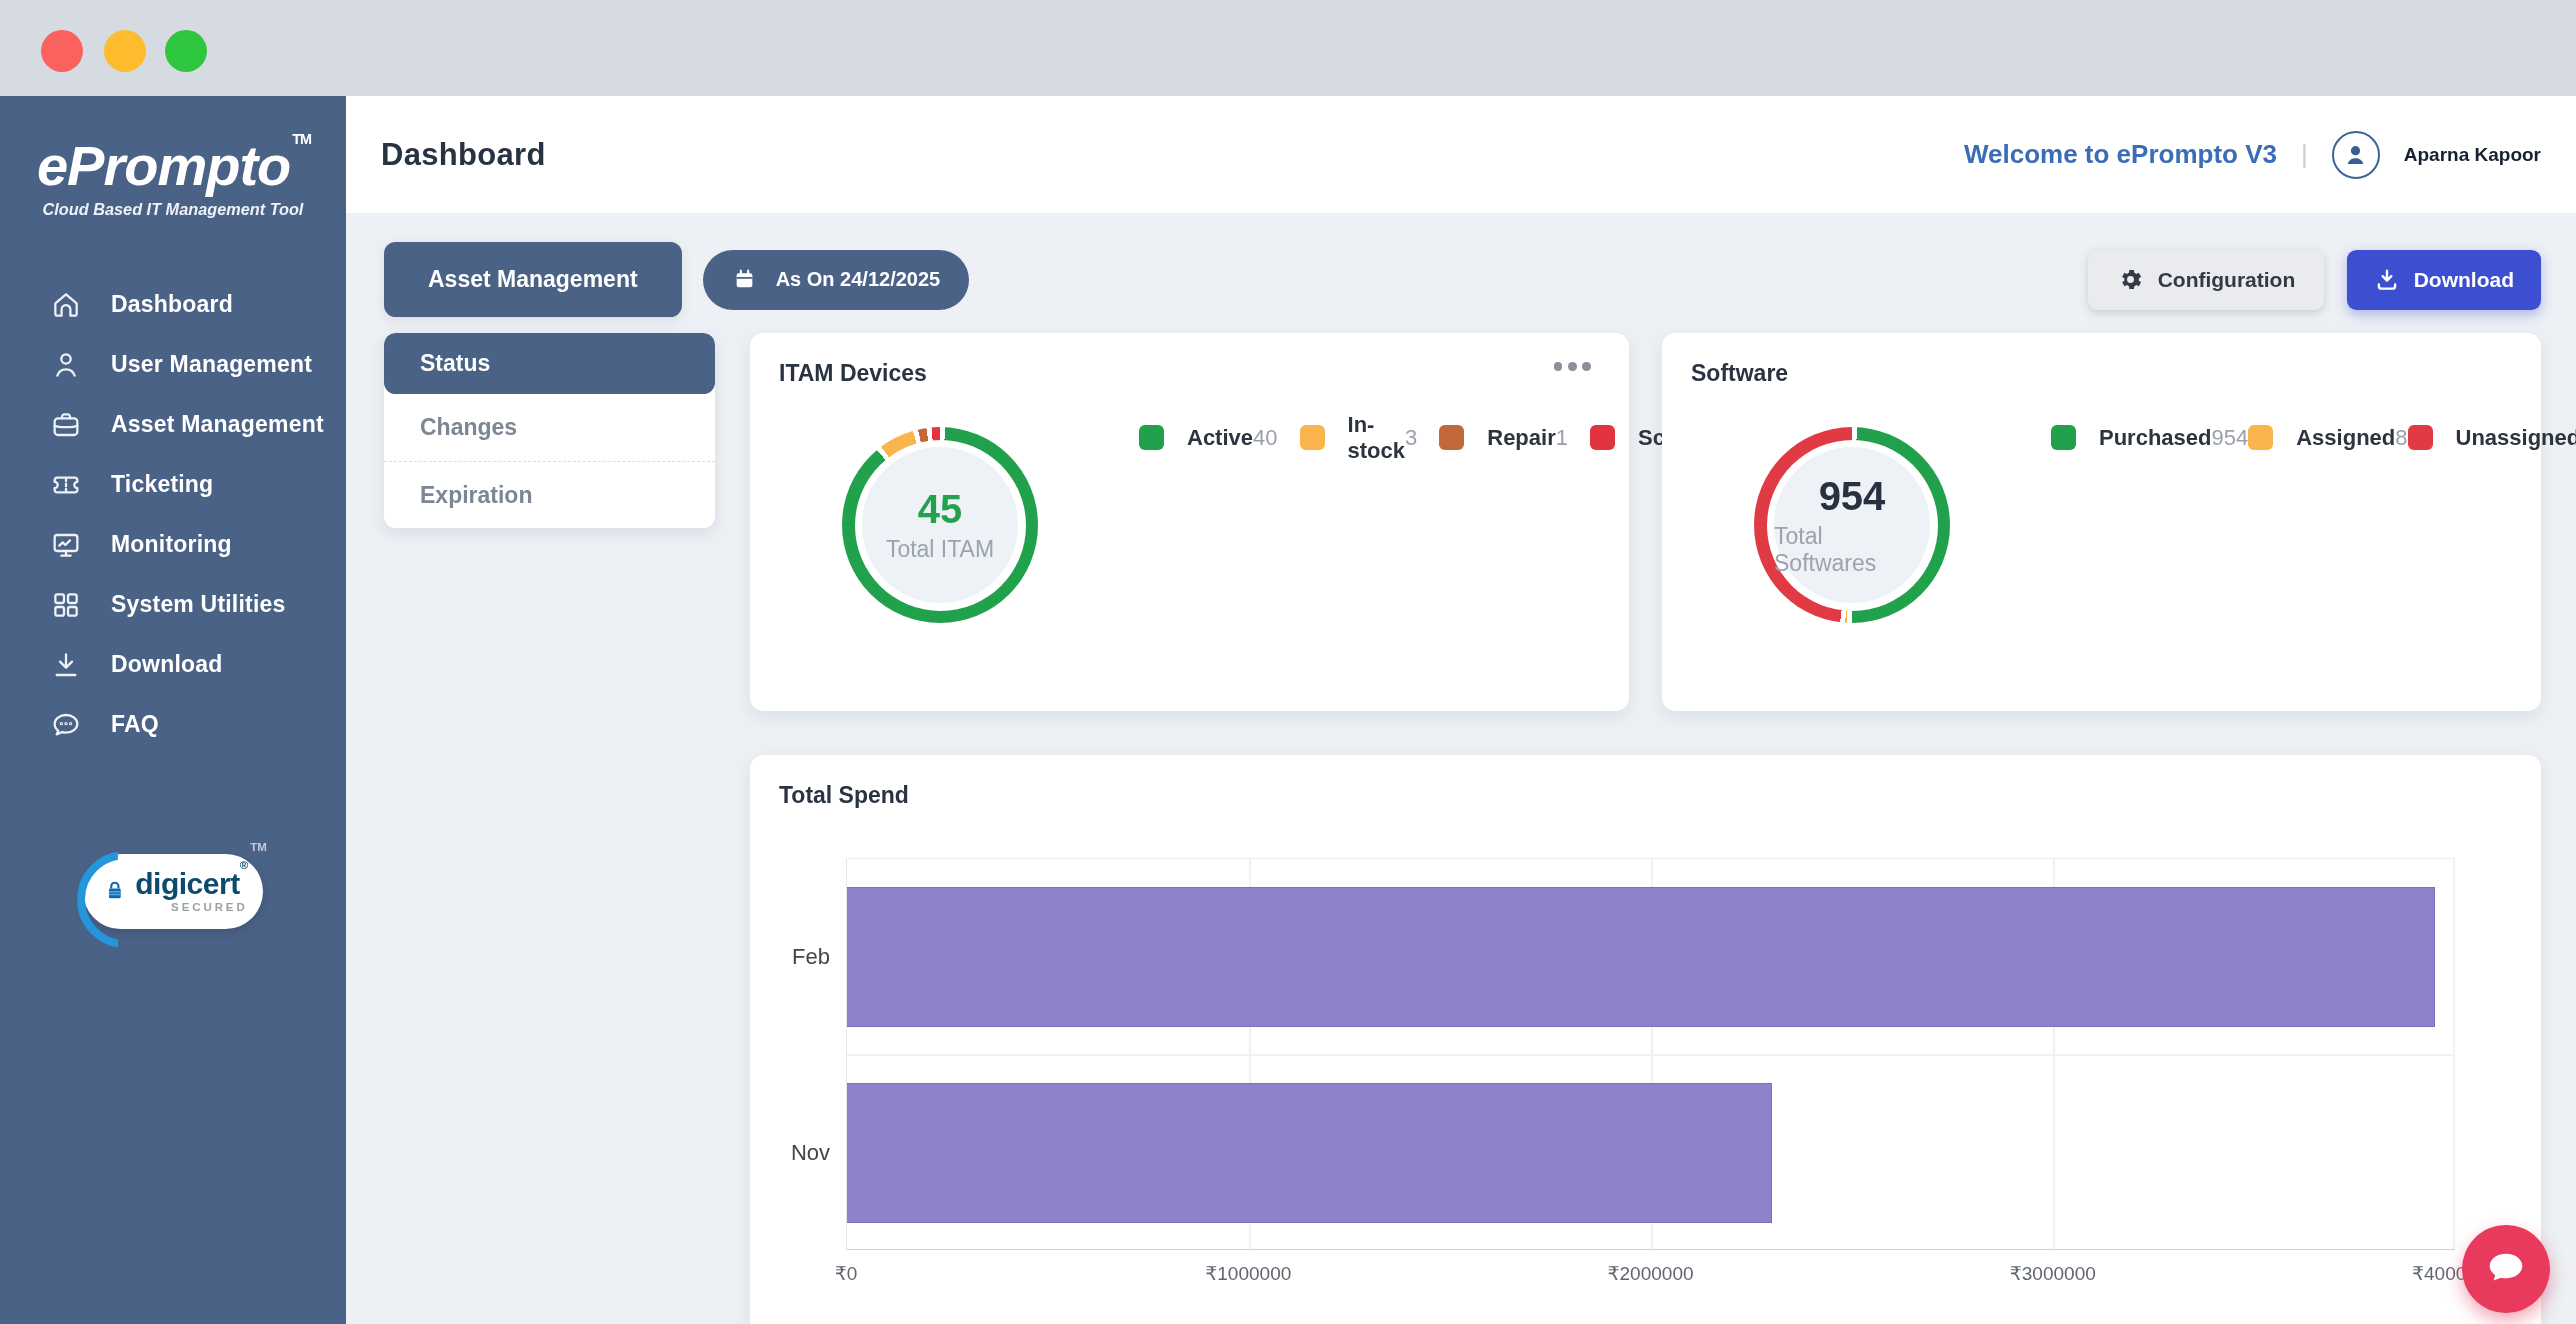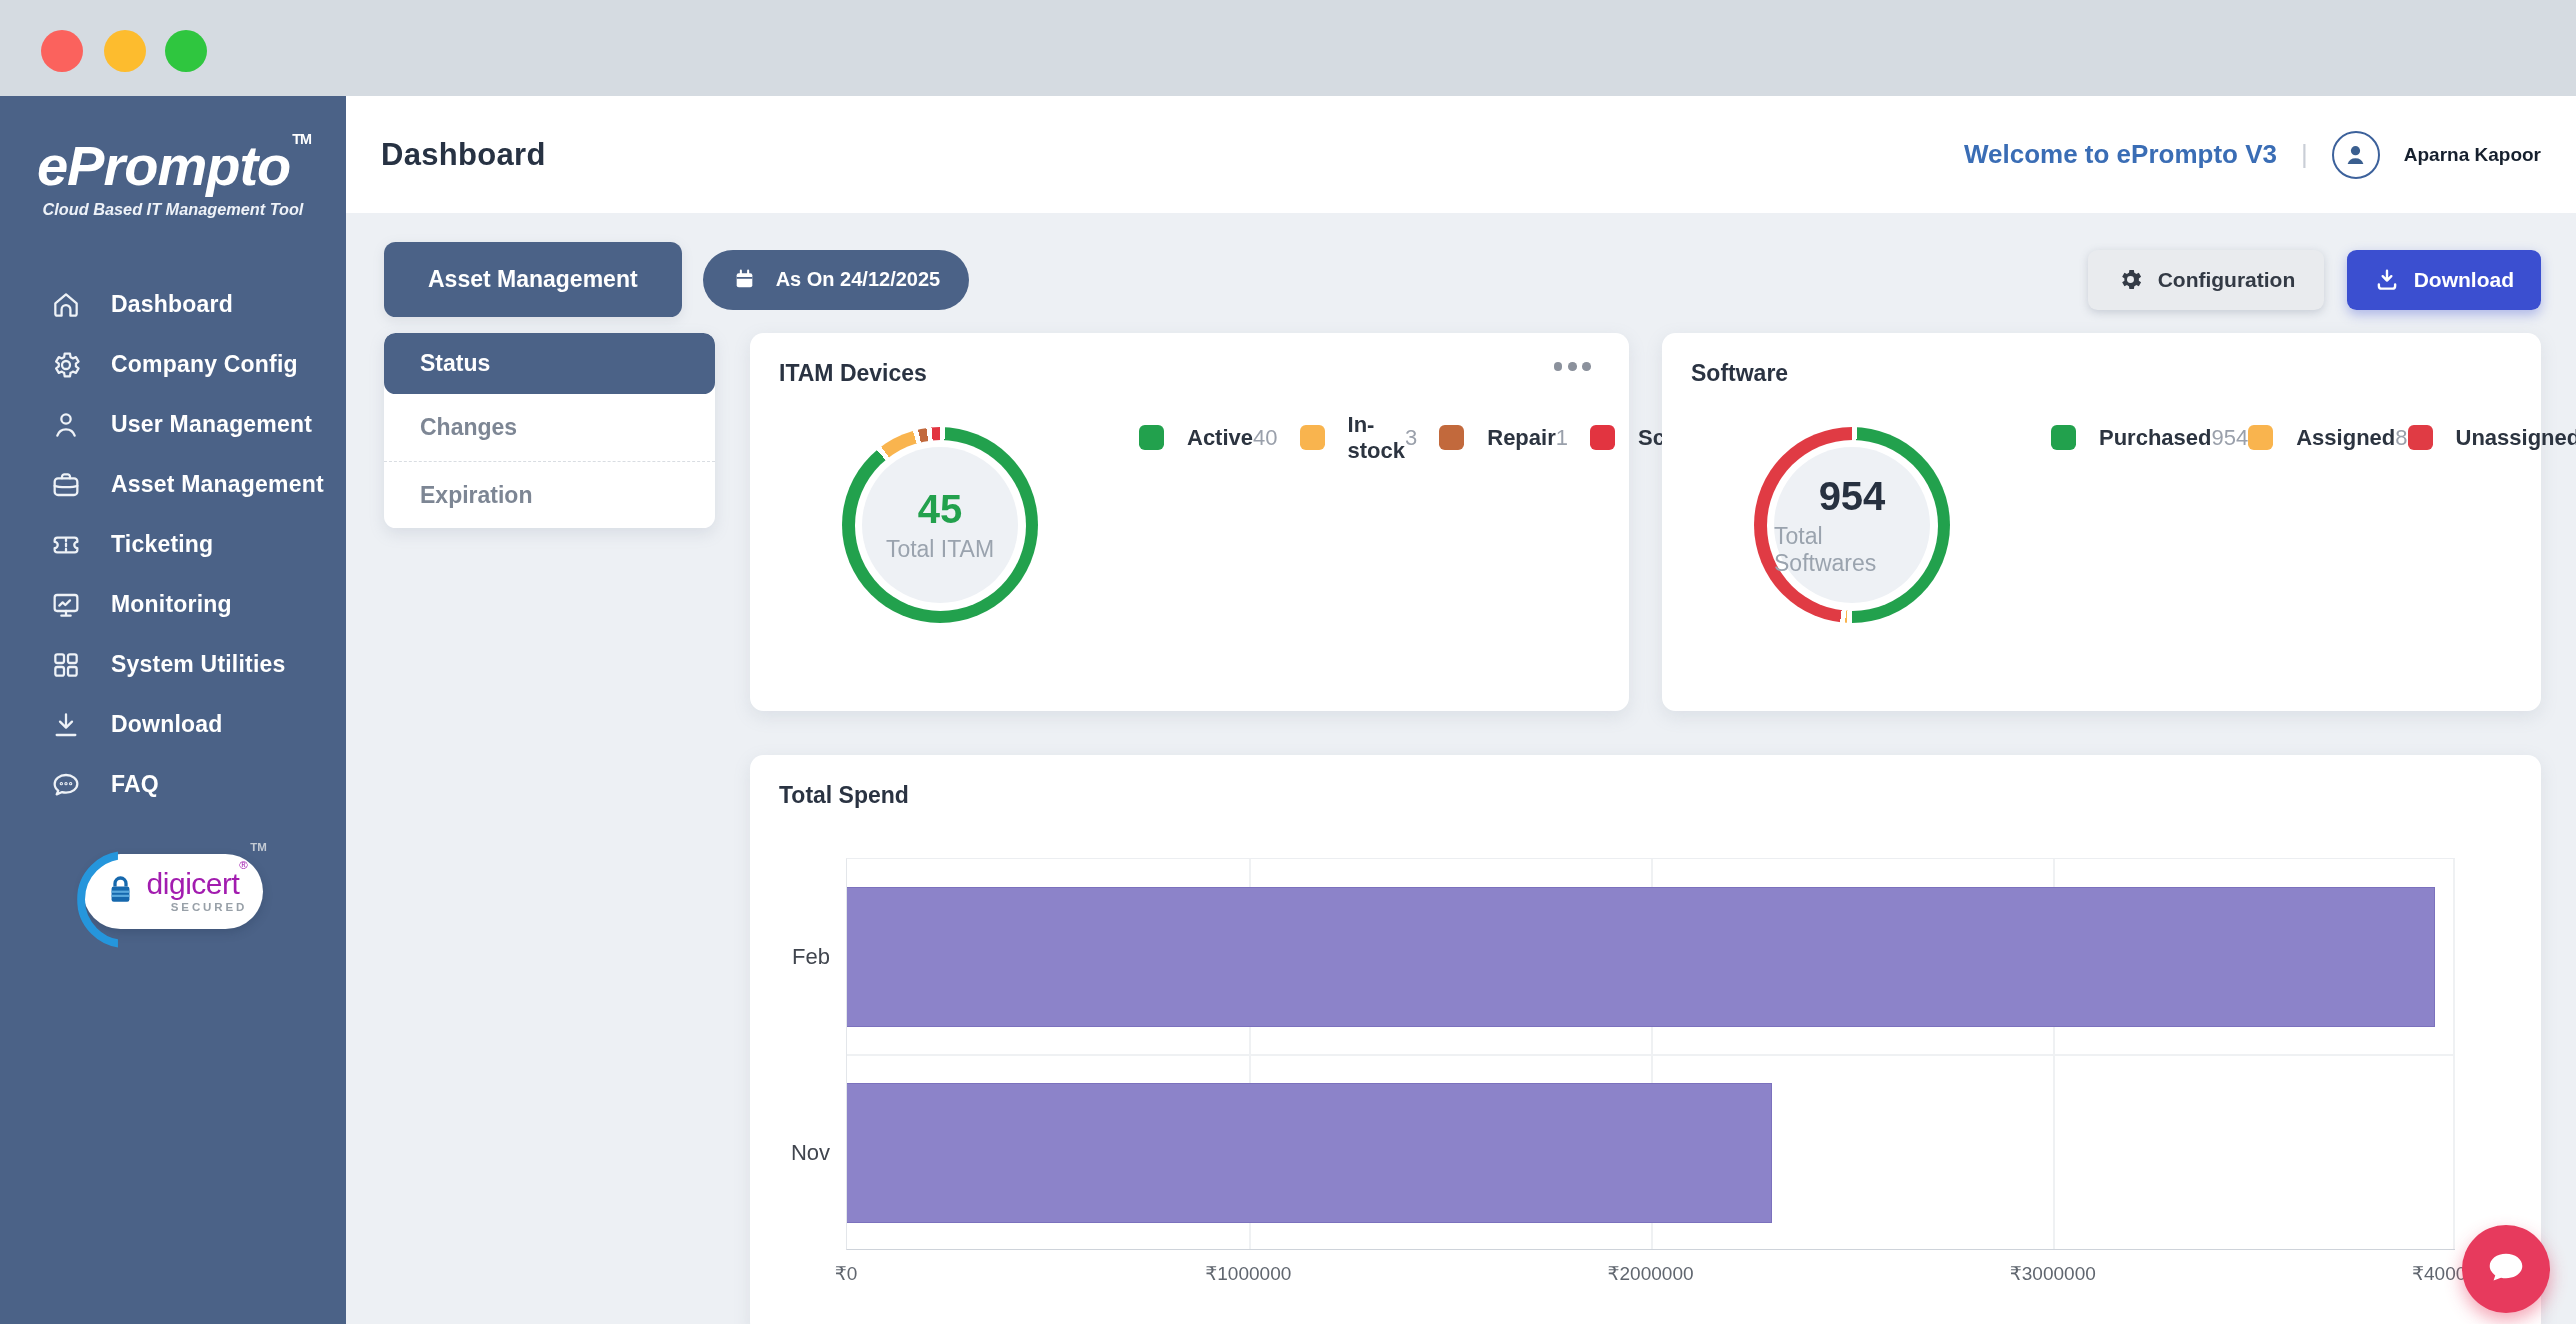--- a/index.html
+++ b/index.html
@@ -20,21 +20,21 @@
   .brand-tm{font-size:14.4px;font-weight:700;font-style:normal;vertical-align:top;position:relative;top:-5.8px;left:1.9px}
   .tagline{font-size:16.3px;font-style:italic;font-weight:700;margin-top:5.8px;color:#eef2f8}
   .nav{margin-top:56px}
   .nav-item{display:flex;align-items:center;height:60px;padding-left:50px;gap:29px;cursor:pointer}
   .nav-item svg{width:32px;height:32px;flex:none;stroke:#eef2f7;stroke-width:1.7;fill:none;stroke-linecap:round;stroke-linejoin:round}
   .nav-label{font-size:23px;font-weight:700;letter-spacing:0.2px}
 
   .digicert{position:absolute;left:50%;transform:translateX(-50%);top:758px;width:180px;height:75px;background:#fff;border-radius:38px;display:flex;align-items:center;padding:0 15.4px 0 21px;gap:9.6px;box-shadow:0 3.8px 9.6px rgba(30,50,80,.25)}
   .digicert::before{content:"";position:absolute;left:-5.8px;top:-2.9px;width:81px;height:81px;border:8.6px solid #2596dc;border-radius:50%;clip-path:polygon(0 0,42% 0,42% 100%,0 100%)}
   .digi-text{display:flex;flex-direction:column;align-items:flex-end;line-height:1}
-  .digi-name{font-size:30px;font-weight:400;color:#a21caf;letter-spacing:-0.5px}
+  .digi-name{font-size:30px;font-weight:700;color:#0c4a6e;letter-spacing:-0.5px}
   .digi-reg{font-size:11.5px;vertical-align:top;position:relative;top:-9.6px}
   .digi-secured{font-size:11.5px;color:#98a0a8;letter-spacing:2.9px;font-weight:700;margin-top:3px}
   .digi-tm{position:absolute;top:-13.4px;right:-3.8px;font-size:11.5px;color:#c4cbd4;font-weight:700}
 
   
   .main{position:absolute;left:346px;top:96px;right:0;bottom:0}
   .pageheader{height:117px;background:#fff;display:flex;align-items:center;padding:0 35px}
   .page-title{font-size:31px;font-weight:700;color:#273243;letter-spacing:0.3px}
   .header-right{margin-left:auto;display:flex;align-items:center;gap:24px}
   .welcome{font-size:26px;font-weight:700;color:#3a6db5}
@@ -121,27 +121,20 @@
     <div class="logo">
       <div class="brand"><span>ePrompto</span><span class="brand-tm">TM</span></div>
       <div class="tagline">Cloud Based IT Management Tool</div>
     </div>
     <nav class="nav">
       <div class="nav-item">
         <svg viewBox="0 0 24 24">
             <path d="M4 10.8 12 4l8 6.8v7.7a1.5 1.5 0 0 1-1.5 1.5h-3.2v-4.6a3.3 3.3 0 0 0-6.6 0V20H5.5A1.5 1.5 0 0 1 4 18.5z"></path>
           </svg>
         <span class="nav-label">Dashboard</span>
-      </div>
-      <div class="nav-item">
-        <svg viewBox="0 0 24 24">
-            <path d="M19.4 13a7.6 7.6 0 0 0 0-2l2-1.5-2-3.4-2.3 1a7.6 7.6 0 0 0-1.7-1L15 3.5h-4l-.4 2.6a7.6 7.6 0 0 0-1.7 1l-2.3-1-2 3.4L6.6 11a7.6 7.6 0 0 0 0 2l-2 1.5 2 3.4 2.3-1a7.6 7.6 0 0 0 1.7 1l.4 2.6h4l.4-2.6a7.6 7.6 0 0 0 1.7-1l2.3 1 2-3.4z"></path>
-            <circle cx="12" cy="12" r="3"></circle>
-          </svg>
-        <span class="nav-label">Company Config</span>
       </div>
       <div class="nav-item">
         <svg viewBox="0 0 24 24">
             <circle cx="12" cy="7.5" r="3.5"></circle>
             <path d="M5.5 20a6.8 6.8 0 0 1 13 0"></path>
           </svg>
         <span class="nav-label">User Management</span>
       </div>
       <div class="nav-item">
         <svg viewBox="0 0 24 24">

